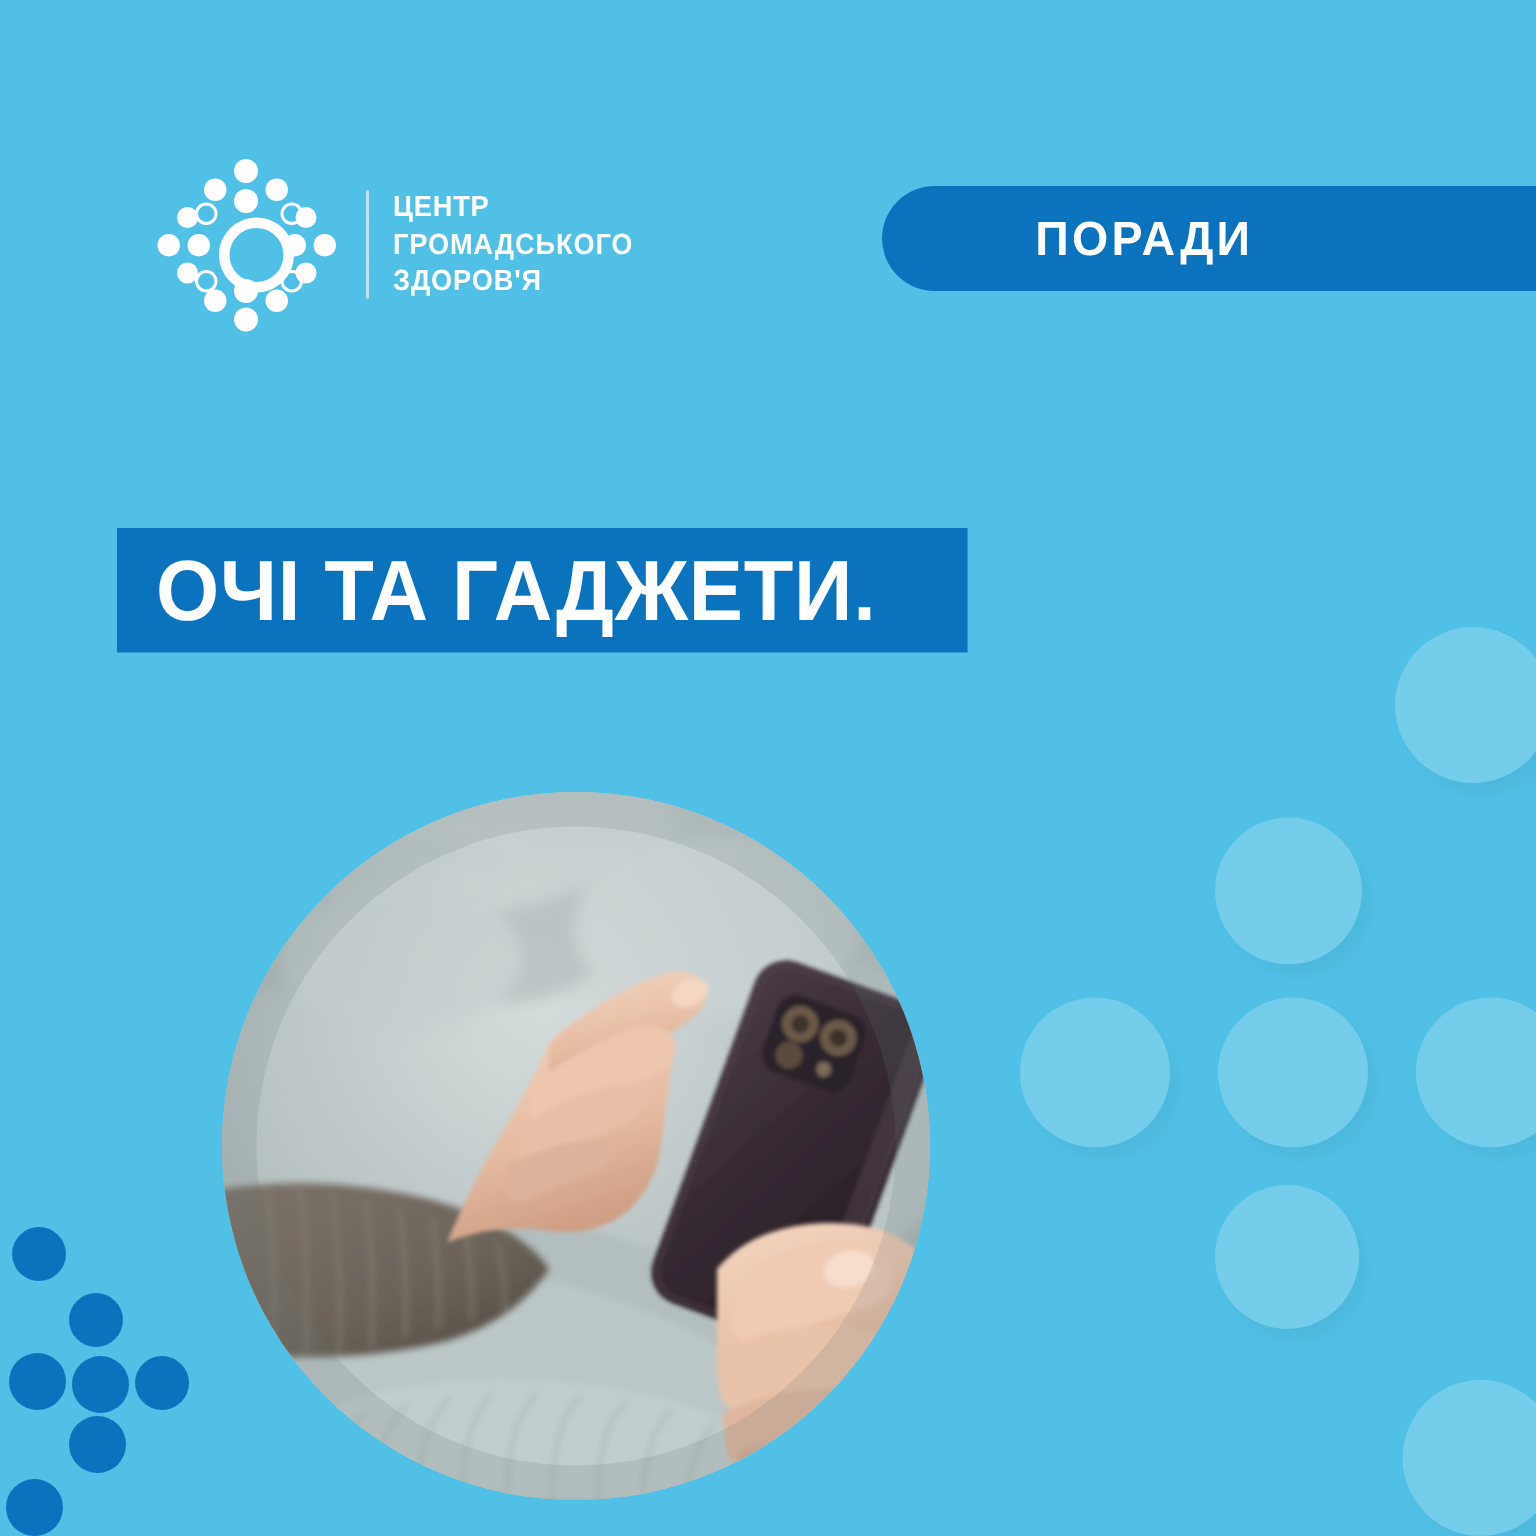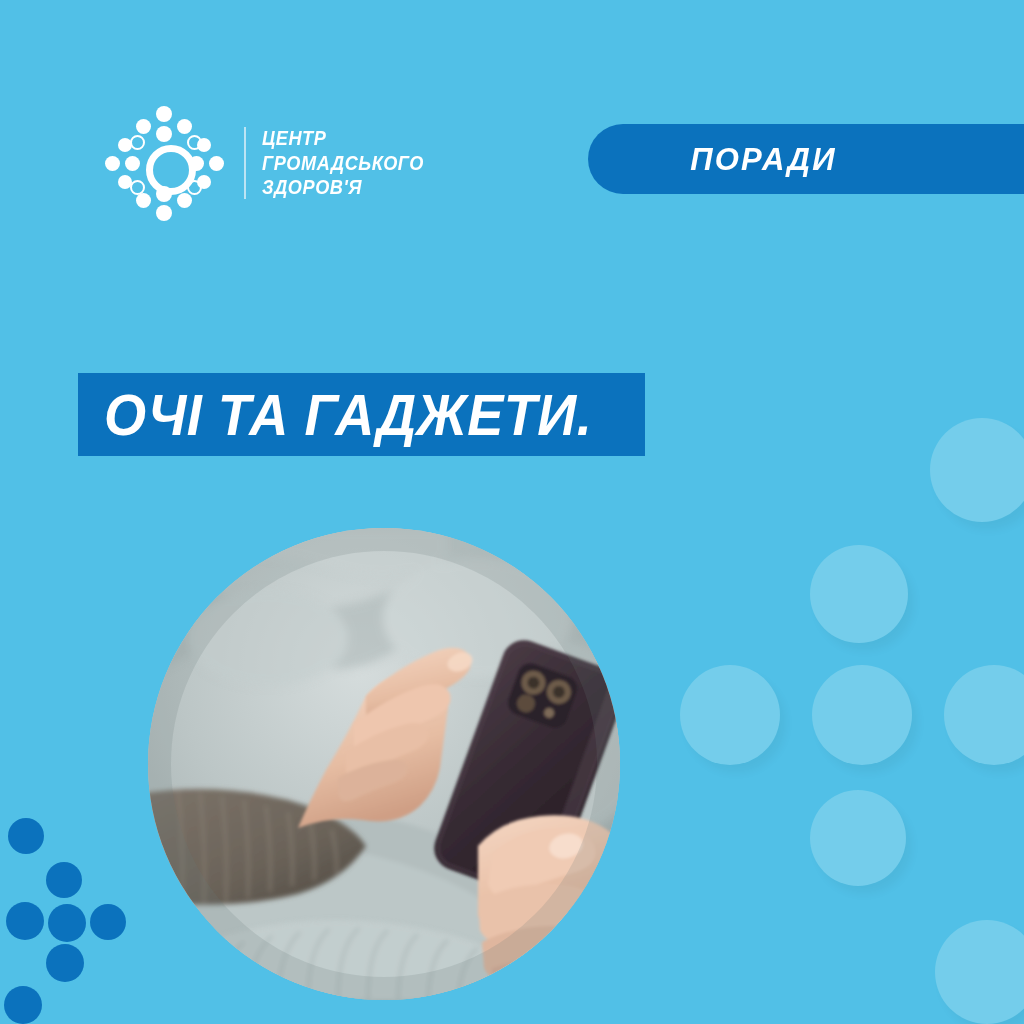--- a/index.html
+++ b/index.html
@@ -7,21 +7,20 @@
     width:1024px;height:1024px;
     background:#51c0e7;
     font-family:"Liberation Sans", sans-serif;
     overflow:hidden;
   }
   .canvas{
     position:relative;
     width:1024px;height:1024px;
     background:#51c0e7;
     overflow:hidden;
-    font-style:italic;
   }
 
   
   .deco-layer{position:absolute;inset:0;pointer-events:none;}
   .deco-circle{
     position:absolute;
     border-radius:50%;
     background:#74cdeb;
     box-shadow:6px 8px 10px rgba(0,0,0,0.045);
   }
@@ -89,21 +88,21 @@
     color:#ffffff;
     font-weight:bold;
     font-size:32px;
     letter-spacing:2.2px;
     transform:scaleX(0.97);
   }
 
   
   .headline{
     position:absolute;
-    left:78px;top:373px;
+    left:78px;top:352px;
     width:700px;
   }
   .headline-line1-box{
     display:inline-block;
     background:#0b72bd;
     padding:14px 26px 12px 26px;
     box-sizing:border-box;
     width:567px;
   }
   .headline-line1{

